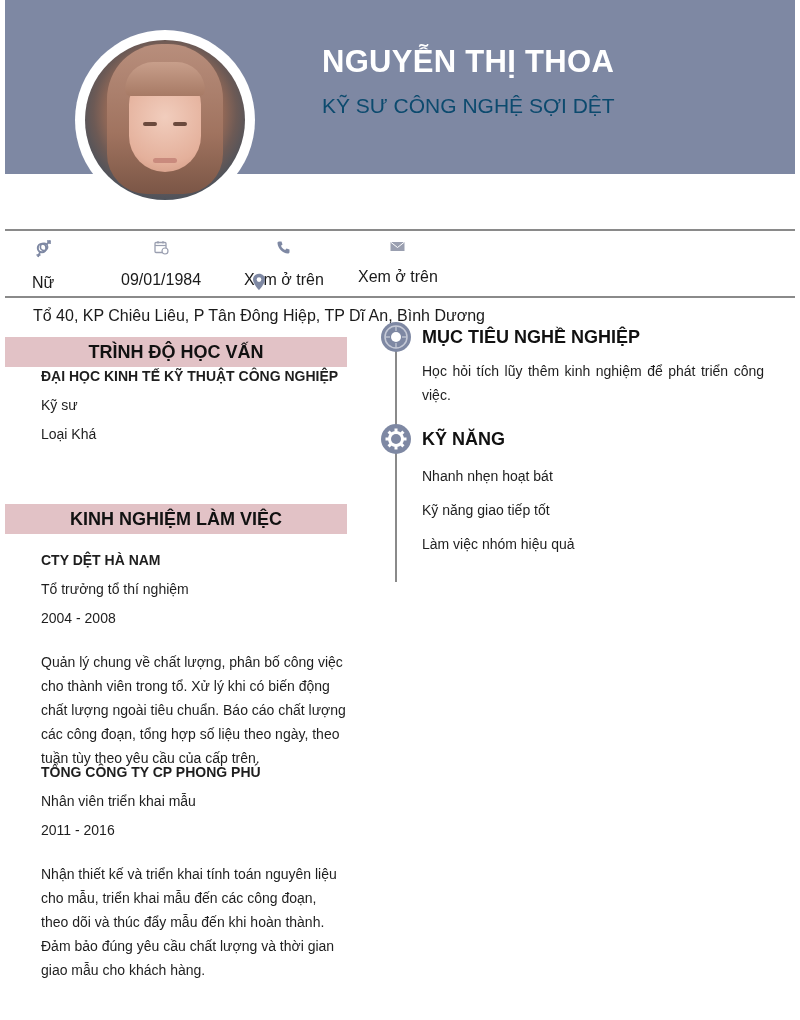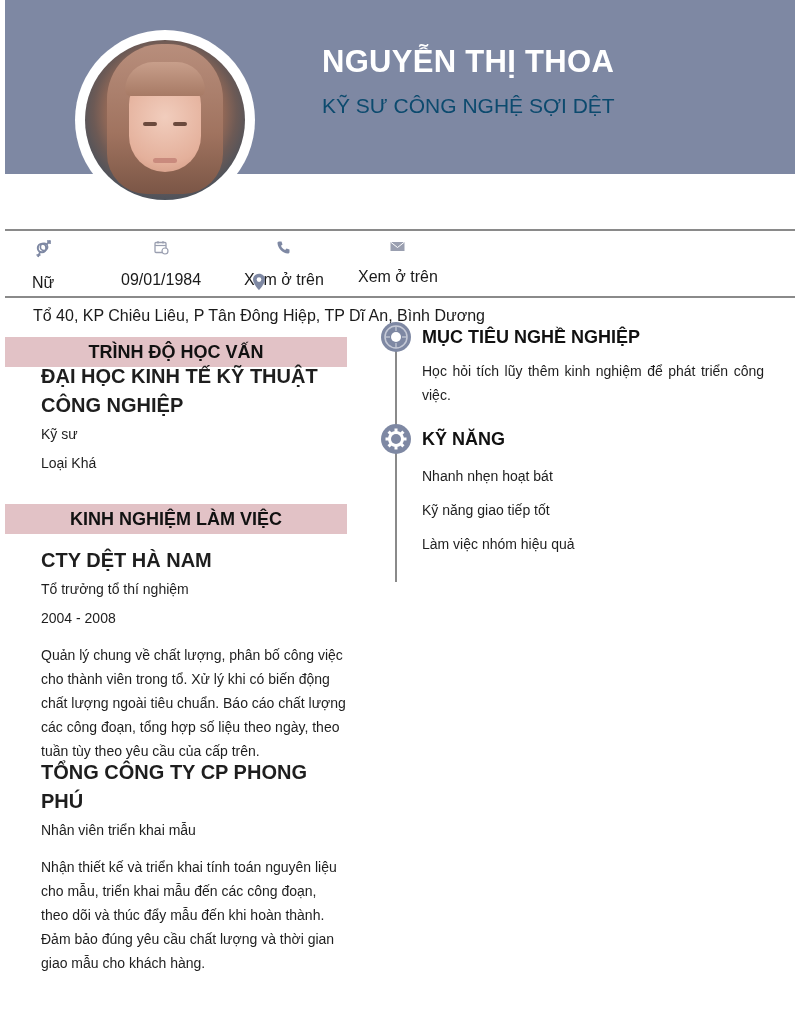--- a/index.html
+++ b/index.html
@@ -50,23 +50,23 @@
     .divider { position: absolute; left: 5px; width: 790px; height: 2px; background: #8a8a8a; }
     .info-item { display: flex; align-items: center; gap: 16px; position: absolute; white-space: nowrap; flex-direction: column; }
     .icon svg { display: block; }
 
     .section-bar {
       position: absolute; left: 5px; width: 342px; height: 30px;
       background: #e2c2c6; text-align: center;
       font-size: 18px; font-weight: 700; line-height: 30px; color: #111;
     }
     .block { position: absolute; left: 41px; width: 306px; font-size: 14px; color: #1e1e1e; }
-    .block .title { font-weight: 700; font-size: 20px; line-height: 29px; }
+    .block .title { font-weight: 700; font-size: 14px; line-height: 29px; }
     .block .line { line-height: 29px; }
-    .block .para { line-height: 24px; margin-top: 10px; }
+    .block .para { line-height: 24px; margin-top: 17px; }
 
     .timeline-line { position: absolute; left: 395px; top: 338px; width: 2px; height: 244px; background: #8a8a8a; }
     .tl-icon {
       position: absolute; left: 381px; width: 30px; height: 30px; border-radius: 50%;
       background: #7e88a3; display: flex; align-items: center; justify-content: center;
     }
     .tl-heading { position: absolute; left: 422px; font-size: 18px; font-weight: 700; color: #111; }
     .tl-text { position: absolute; left: 422px; width: 342px; font-size: 14px; color: #1e1e1e; }
     .objective { line-height: 24px; text-align: justify; }
     .skill { line-height: 34px; }
@@ -163,20 +163,21 @@
 <div class="block" style="top:546px;">
   <div class="title">CTY DỆT HÀ NAM</div>
   <div class="line">Tổ trưởng tổ thí nghiệm</div>
   <div class="line">2004 - 2008</div>
   <div class="para">Quản lý chung về chất lượng, phân bố công việc cho thành viên trong tổ. Xử lý khi có biến động chất lượng ngoài tiêu chuẩn. Báo cáo chất lượng các công đoạn, tổng hợp số liệu theo ngày, theo tuần tùy theo yêu cầu của cấp trên.</div>
 </div>
 
 <div class="block" style="top:758px;">
   <div class="title">TỔNG CÔNG TY CP PHONG PHÚ</div>
   <div class="line">Nhân viên triển khai mẫu</div>
+  <div class="line">2011 - 2016</div>
   <div class="para">Nhận thiết kế và triển khai tính toán nguyên liệu cho mẫu, triển khai mẫu đến các công đoạn, theo dõi và thúc đẩy mẫu đến khi hoàn thành. Đảm bảo đúng yêu cầu chất lượng và thời gian giao mẫu cho khách hàng.</div>
 </div>
 
 <div class="timeline-line"></div>
 
 <div class="tl-icon" style="top:322px;">
   <svg width="30" height="30" viewBox="0 0 30 30">
     <circle cx="15" cy="15" r="11" fill="none" stroke="#c5c9d6" stroke-width="1.5"></circle>
     <circle cx="15" cy="15" r="5" fill="#ffffff"></circle>
     <line x1="15" y1="4" x2="15" y2="9" stroke="#c5c9d6" stroke-width="1.3"></line>

